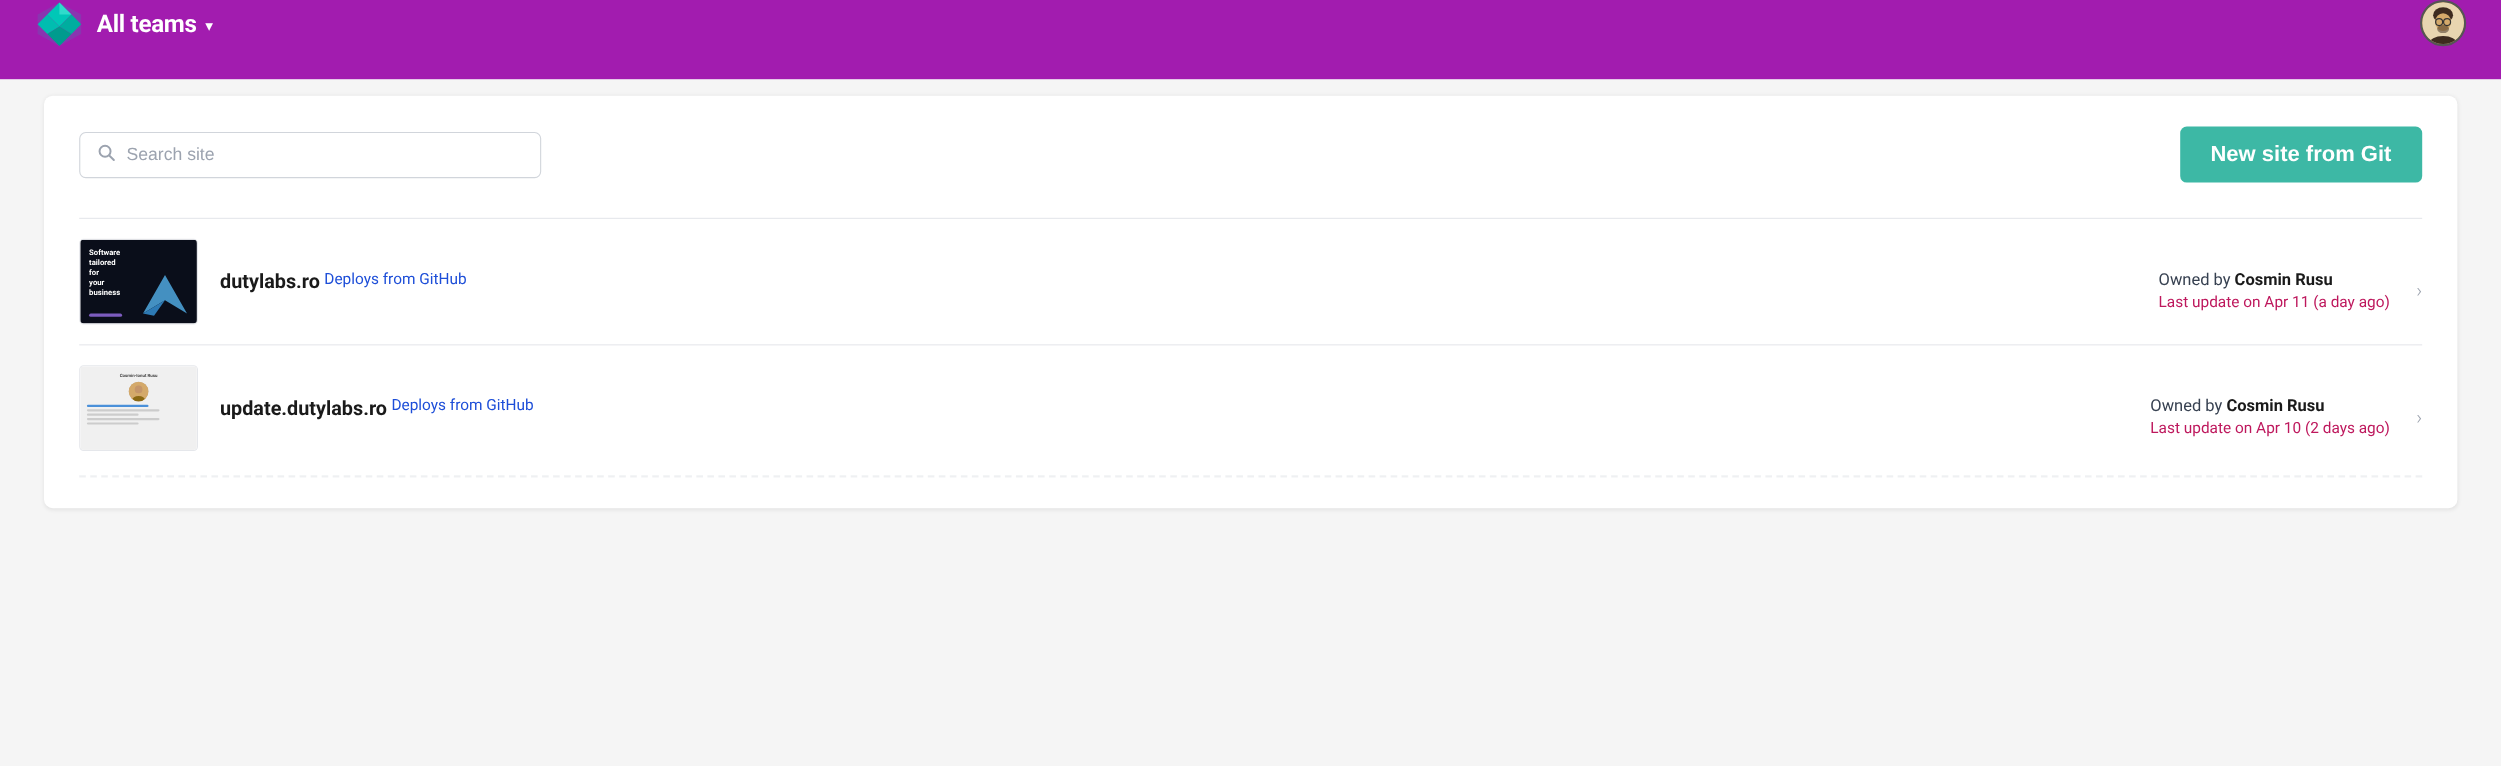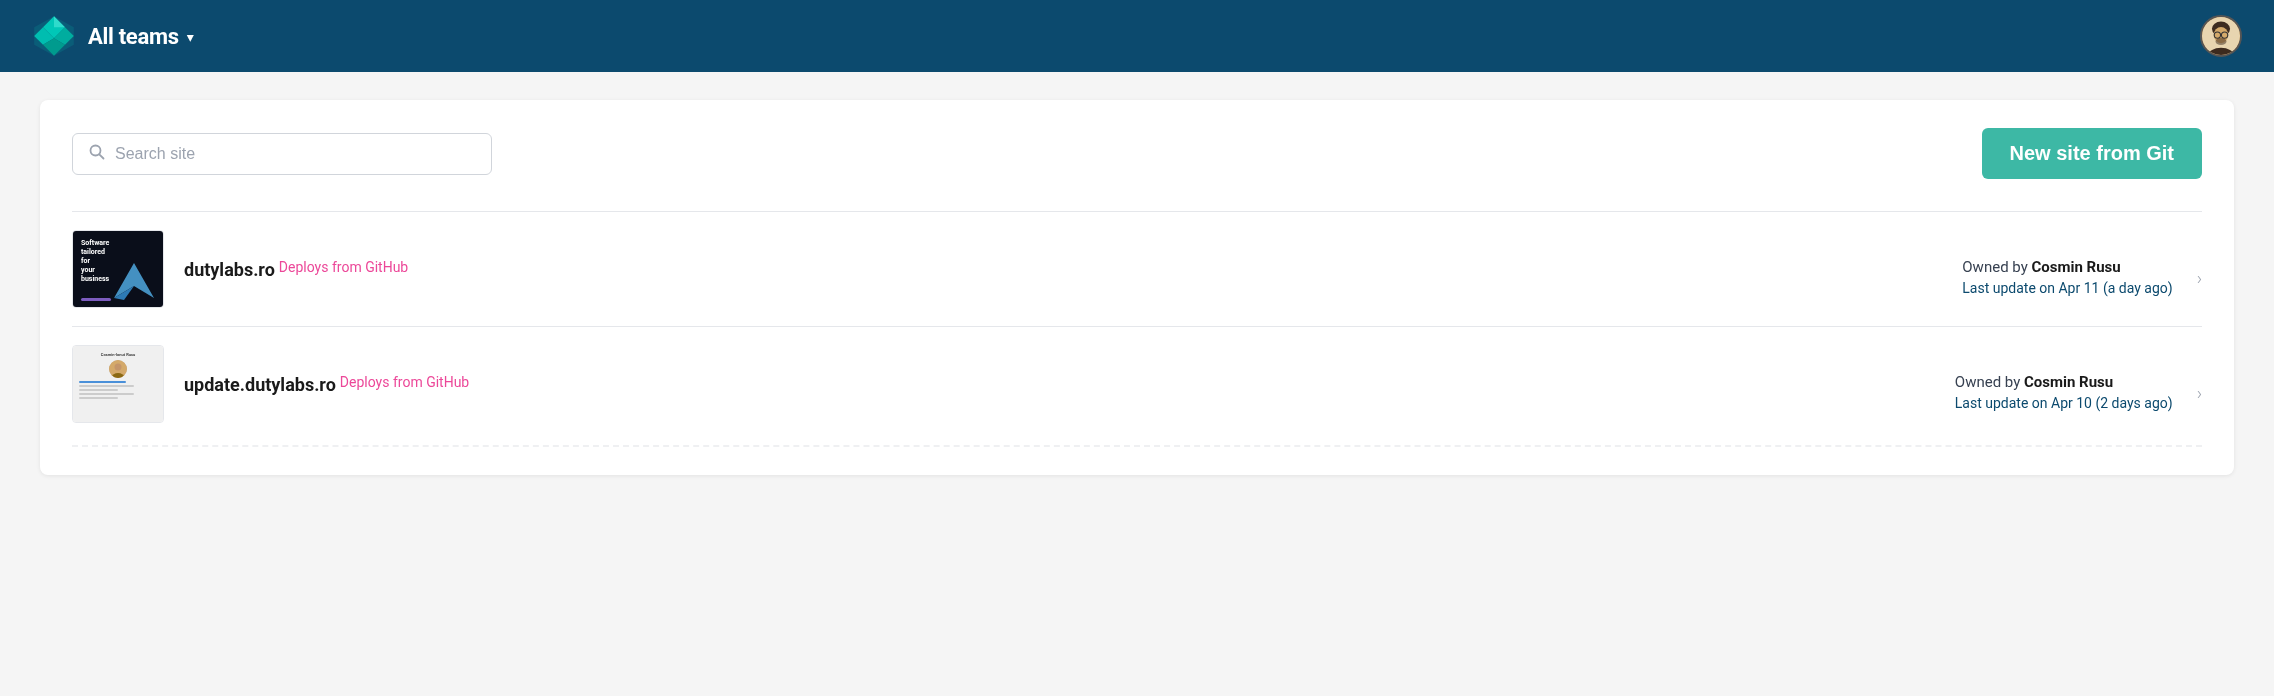--- a/index.html
+++ b/index.html
@@ -5,24 +5,24 @@
     * { margin: 0; padding: 0; box-sizing: border-box; }
 
     body {
       font-family: -apple-system, BlinkMacSystemFont, 'Segoe UI', Roboto, sans-serif;
       background: #f5f5f5;
       min-height: 696px;
     }
 
     
     .navbar {
-      background: #0c4a6e;
+      background: #a21caf;
       height: 72px;
       display: flex;
-      align-items: center;
+      align-items: flex-start;
       justify-content: space-between;
       padding: 0 32px;
     }
 
     .navbar-left {
       display: flex;
       align-items: center;
       gap: 12px;
     }
 
@@ -64,21 +64,21 @@
       cursor: pointer;
     }
 
     .avatar svg {
       width: 42px;
       height: 42px;
     }
 
     
     .main-content {
-      padding: 28px 40px;
+      padding: 15px 40px;
     }
 
     .sites-card {
       background: #ffffff;
       border-radius: 8px;
       padding: 28px 32px;
       box-shadow: 0 1px 4px rgba(0,0,0,0.08);
     }
 
     
@@ -146,21 +146,21 @@
       cursor: pointer;
     }
 
     .site-left {
       display: flex;
       align-items: center;
       gap: 20px;
     }
 
     .site-thumbnail {
-      width: 92px;
+      width: 108px;
       height: 78px;
       border-radius: 4px;
       overflow: hidden;
       border: 1px solid #e5e7eb;
       flex-shrink: 0;
       display: flex;
       align-items: center;
       justify-content: center;
     }
 
@@ -243,21 +243,21 @@
     }
 
     .site-name {
       font-size: 18px;
       font-weight: 700;
       color: #1a1a1a;
     }
 
     .site-deploy {
       font-size: 14px;
-      color: #ec4899;
+      color: #1d4ed8;
     }
 
     .site-right {
       display: flex;
       align-items: center;
       gap: 24px;
       margin-top: 16px;
     }
 
     .site-meta {
@@ -272,21 +272,21 @@
       color: #374151;
     }
 
     .site-owner strong {
       font-weight: 700;
       color: #1a1a1a;
     }
 
     .site-update {
       font-size: 14px;
-      color: #0c4a6e;
+      color: #be185d;
     }
 
     .chevron-right {
       color: #9ca3af;
       font-size: 18px;
       font-weight: 300;
     }
 
     
     .bottom-hint {

